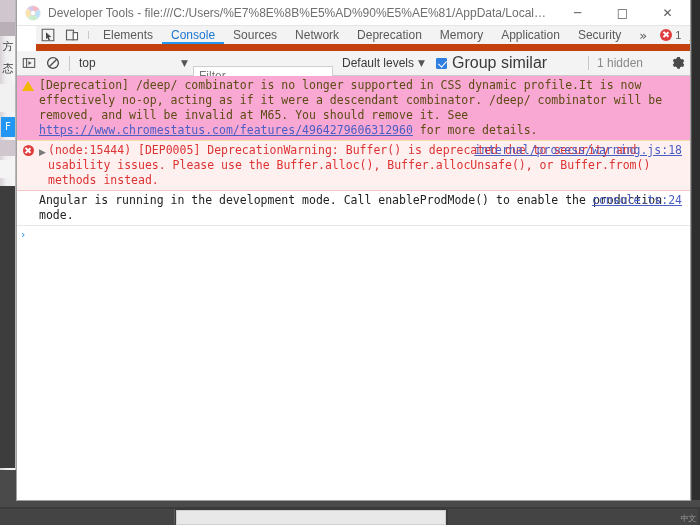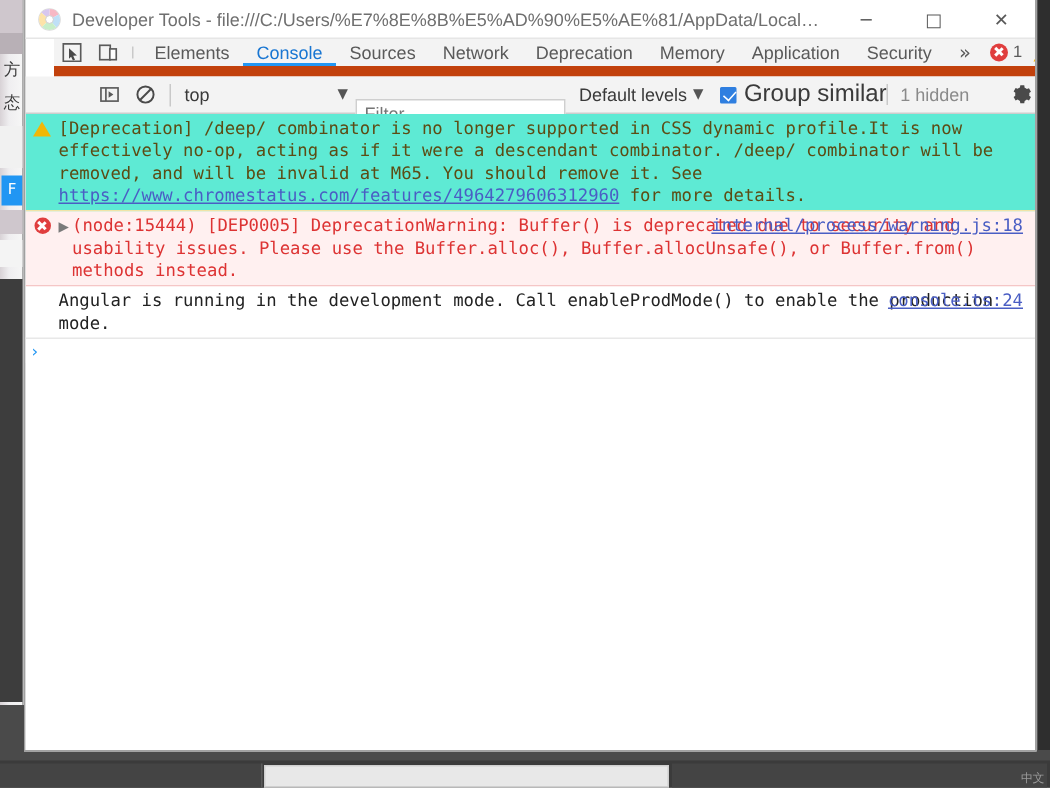--- a/index.html
+++ b/index.html
@@ -117,21 +117,20 @@
   .count-group { display:flex; align-items:center; gap:3px; padding:0 4px; }
   .count-num { font-size: 11px; color:#5a5a5a; }
 
   
   #consolebar {
     height: 25px; min-height: 25px;
     background: #f3f3f3;
     border-bottom: 1px solid #cdcdcd;
     display: flex; align-items: center;
     position: relative;
-    padding-left: 44px;
   }
   #cb-sep { width:1px; height:15px; background:#c9c9c9; margin:0 5px 0 4px; flex:0 0 auto;}
   #context-select {
     display:flex; align-items:center; width: 118px; flex:0 0 auto;
     font-size: 12px; color:#3a3a3a; padding-left:4px; height: 19px;
     font-family:"Liberation Sans", sans-serif;
   }
   #context-label { flex:1 1 auto; }
   .caret { font-size:9px; color:#555; font-family:"DejaVu Sans", sans-serif; padding-right:5px;}
   #filter-input {
@@ -165,21 +164,21 @@
   #messages {
     flex: 1 1 auto; background: #fff; overflow: hidden;
     font-family: "DejaVu Sans Mono", monospace;
     font-size: 11.5px; line-height: 15px;
   }
   .msg {
     display: flex; position: relative;
     padding: 2px 0 2px 0;
     border-bottom: 1px solid #e8e8e8;
   }
-  .msg.warn { background: #5eead4; border-bottom-color: #f0e4a8; }
+  .msg.warn { background: #f9a8d4; border-bottom-color: #f0e4a8; }
   .msg.error { background: #fff0f0; border-bottom-color: #f5c6c6; }
   .msg.info { background: #ffffff; }
   .msg-icon { width: 22px; flex: 0 0 auto; padding-top: 1px; text-align: center; }
   .msg-arrow {
     flex: 0 0 auto; width: 9px; color: #7a7a7a; font-size: 9px;
     padding-top: 2px; font-family:"DejaVu Sans", sans-serif;
   }
   .msg-body { flex: 1 1 auto; padding-right: 6px; position: relative; }
   .msg.warn .msg-body { color: #5c4c14; }
   .msg.error .msg-body { color: #d33; }

